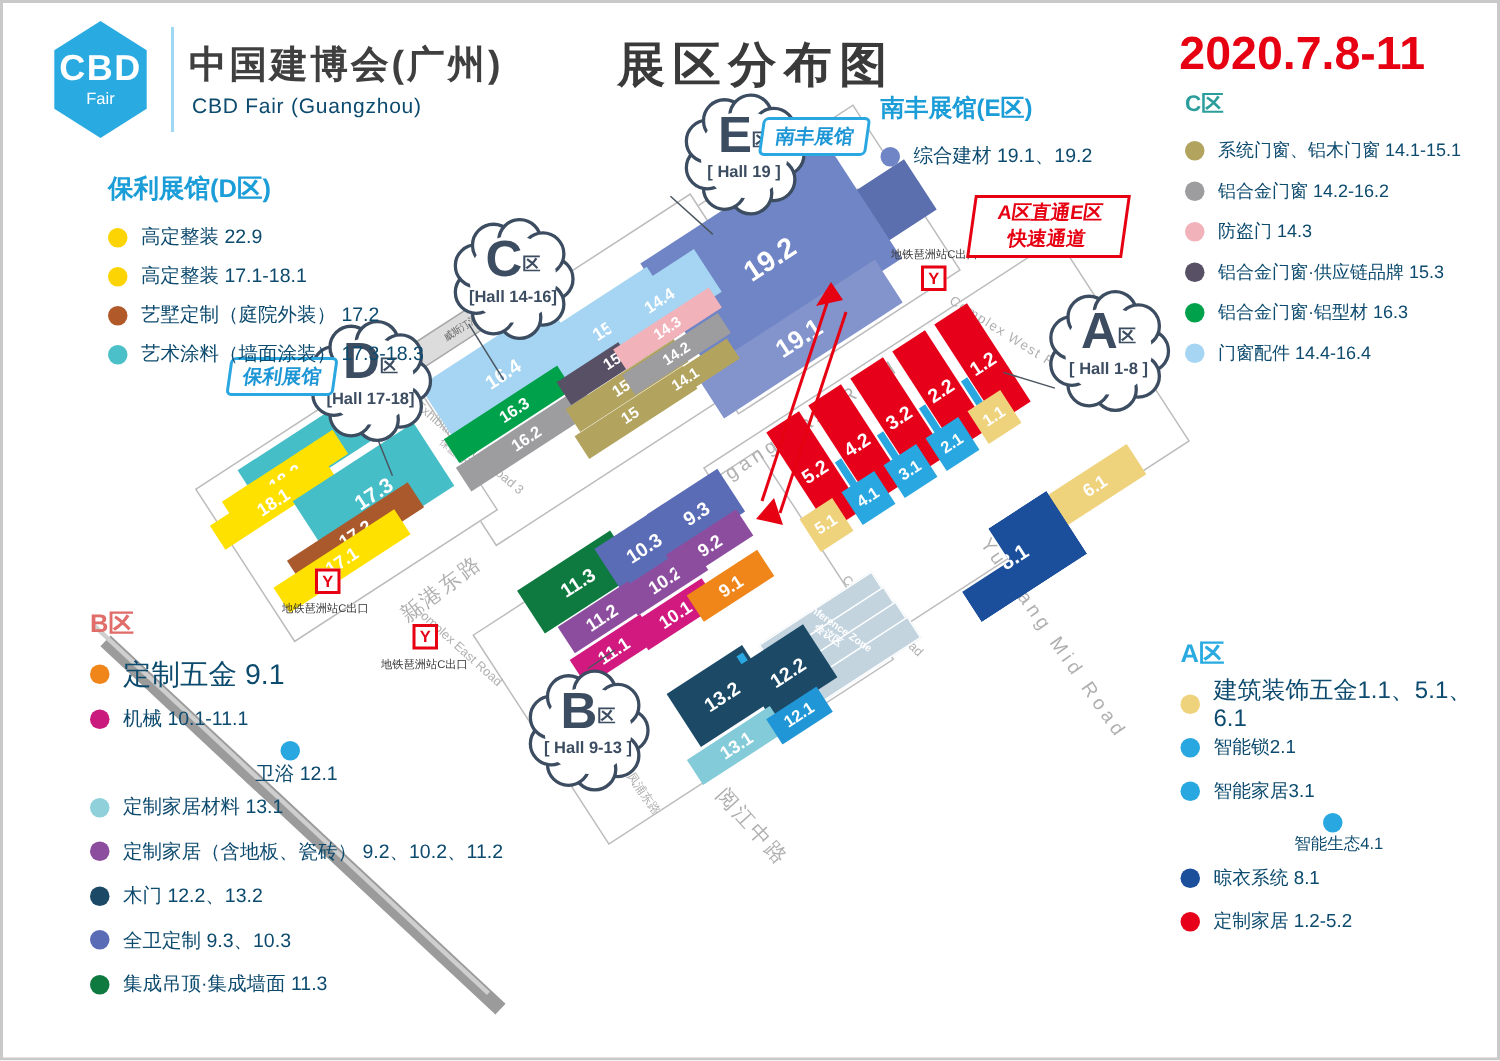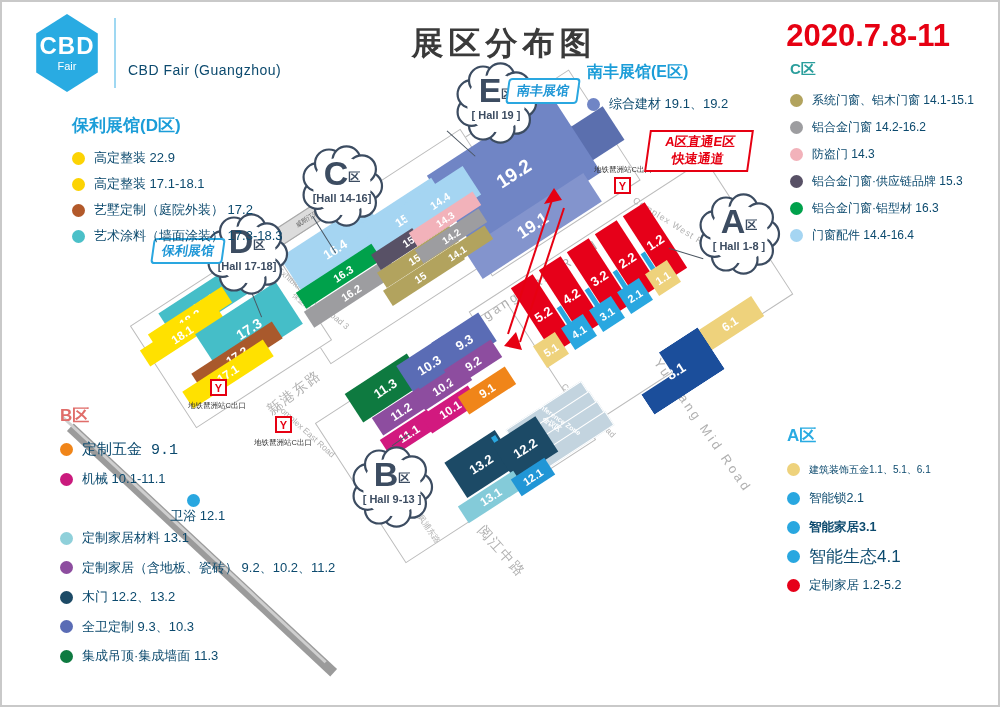--- a/index.html
+++ b/index.html
@@ -50,20 +50,21 @@
 </head>
 <body>
 
 <div id="stage">
 
   <div class="hex">
     <div class="l1">CBD</div>
     <div class="l2">Fair</div>
   </div>
   <div class="vdiv"></div>
+  <div class="brand">中国建博会(广州)</div>
   <div class="brand-en">CBD Fair (Guangzhou)</div>
   <div class="title">展区分布图</div>
   <div class="date">2020.7.8-11</div>
   <div id="maplayer">
       <div class="plate" style="left: 439.5px; top: 105px; width: 175px; height: 130px;"></div>
       <div class="plate" style="left: 274.5px; top: 180.5px; width: 235px; height: 125px;"></div>
       <div class="plate" style="left: 148px; top: 270px; width: 160px; height: 120px;"></div>
       <div class="plate" style="left: 488px; top: 220px; width: 280px; height: 160px;"></div>
       <div class="plate" style="left: 339.5px; top: 345.5px; width: 225px; height: 165px;"></div>
       <div style="position: absolute; left: 20px; top: 543px; width: 360px; height: 10px; background: rgb(155, 155, 155); transform: rotate(43deg);"></div>
@@ -236,21 +237,21 @@
           <span class="dot" style="background: rgb(178, 89, 42);"></span>
           <span>艺墅定制（庭院外装） 17.2</span>
         </div>
         <div class="it" style="height: 26px; font-size: 13px;">
           <span class="dot" style="background: rgb(75, 192, 200);"></span>
           <span>艺术涂料（墙面涂装） 17.3-18.3</span>
         </div>
       </div>
       <div class="legend" style="left: 58px; top: 402px;">
         <h3 style="color: rgb(224, 109, 106); font-size: 17px;">B区</h3>
-        <div class="it" style="height: 29.5px; font-size: 15px; font-family: Liberation Mono, monospace;">
+        <div class="it" style="height: 29.5px; font-size: 19px;">
           <span class="dot" style="background: rgb(240, 133, 25);"></span>
           <span>定制五金 9.1</span>
         </div>
         <div class="it" style="height: 29.5px; font-size: 13px;">
           <span class="dot" style="background: rgb(202, 26, 125);"></span>
           <span>机械 10.1-11.1</span>
         </div>
         <div class="it" style="height: 29.5px; font-size: 13px; flex-direction: column;">
           <span class="dot" style="background: rgb(41, 167, 224);"></span>
           <span>卫浴 12.1</span>
@@ -298,35 +299,39 @@
           <span class="dot" style="background: rgb(0, 161, 75);"></span>
           <span>铝合金门窗·铝型材 16.3</span>
         </div>
         <div class="it" style="height: 27px; font-size: 12px;">
           <span class="dot" style="background: rgb(165, 213, 242);"></span>
           <span>门窗配件 14.4-16.4</span>
         </div>
       </div>
       <div class="legend" style="left: 785px; top: 422px;">
         <h3 style="color: rgb(41, 171, 226); font-size: 17px;">A区</h3>
-        <div class="it" style="height: 29px; font-size: 10px;">
+        <div class="it" style="height: 29px; font-size: 16px;">
           <span class="dot" style="background: rgb(238, 210, 124);"></span>
           <span>建筑装饰五金1.1、5.1、6.1</span>
         </div>
         <div class="it" style="height: 29px; font-size: 12.5px;">
           <span class="dot" style="background: rgb(41, 167, 224);"></span>
           <span>智能锁2.1</span>
         </div>
-        <div class="it" style="height: 29px; font-size: 12.5px; font-weight: bold;">
+        <div class="it" style="height: 29px; font-size: 12.5px;">
           <span class="dot" style="background: rgb(41, 167, 224);"></span>
           <span>智能家居3.1</span>
         </div>
-        <div class="it" style="height: 29px; font-size: 17px;">
+        <div class="it" style="height: 29px; font-size: 11px; flex-direction: column;">
           <span class="dot" style="background: rgb(41, 167, 224);"></span>
           <span>智能生态4.1</span>
+        </div>
+        <div class="it" style="height: 29px; font-size: 12.5px;">
+          <span class="dot" style="background: rgb(27, 78, 155);"></span>
+          <span>晾衣系统 8.1</span>
         </div>
         <div class="it" style="height: 29px; font-size: 12.5px;">
           <span class="dot" style="background: rgb(230, 0, 25);"></span>
           <span>定制家居 1.2-5.2</span>
         </div>
       </div>
       <div class="legend" style="left: 585px; top: 60px;">
         <h3 style="color: rgb(27, 157, 216); font-size: 16px;">南丰展馆(E区)</h3>
         <div class="it" style="height: 26px; font-size: 13px;">
           <span class="dot" style="background: rgb(112, 133, 197);"></span>

